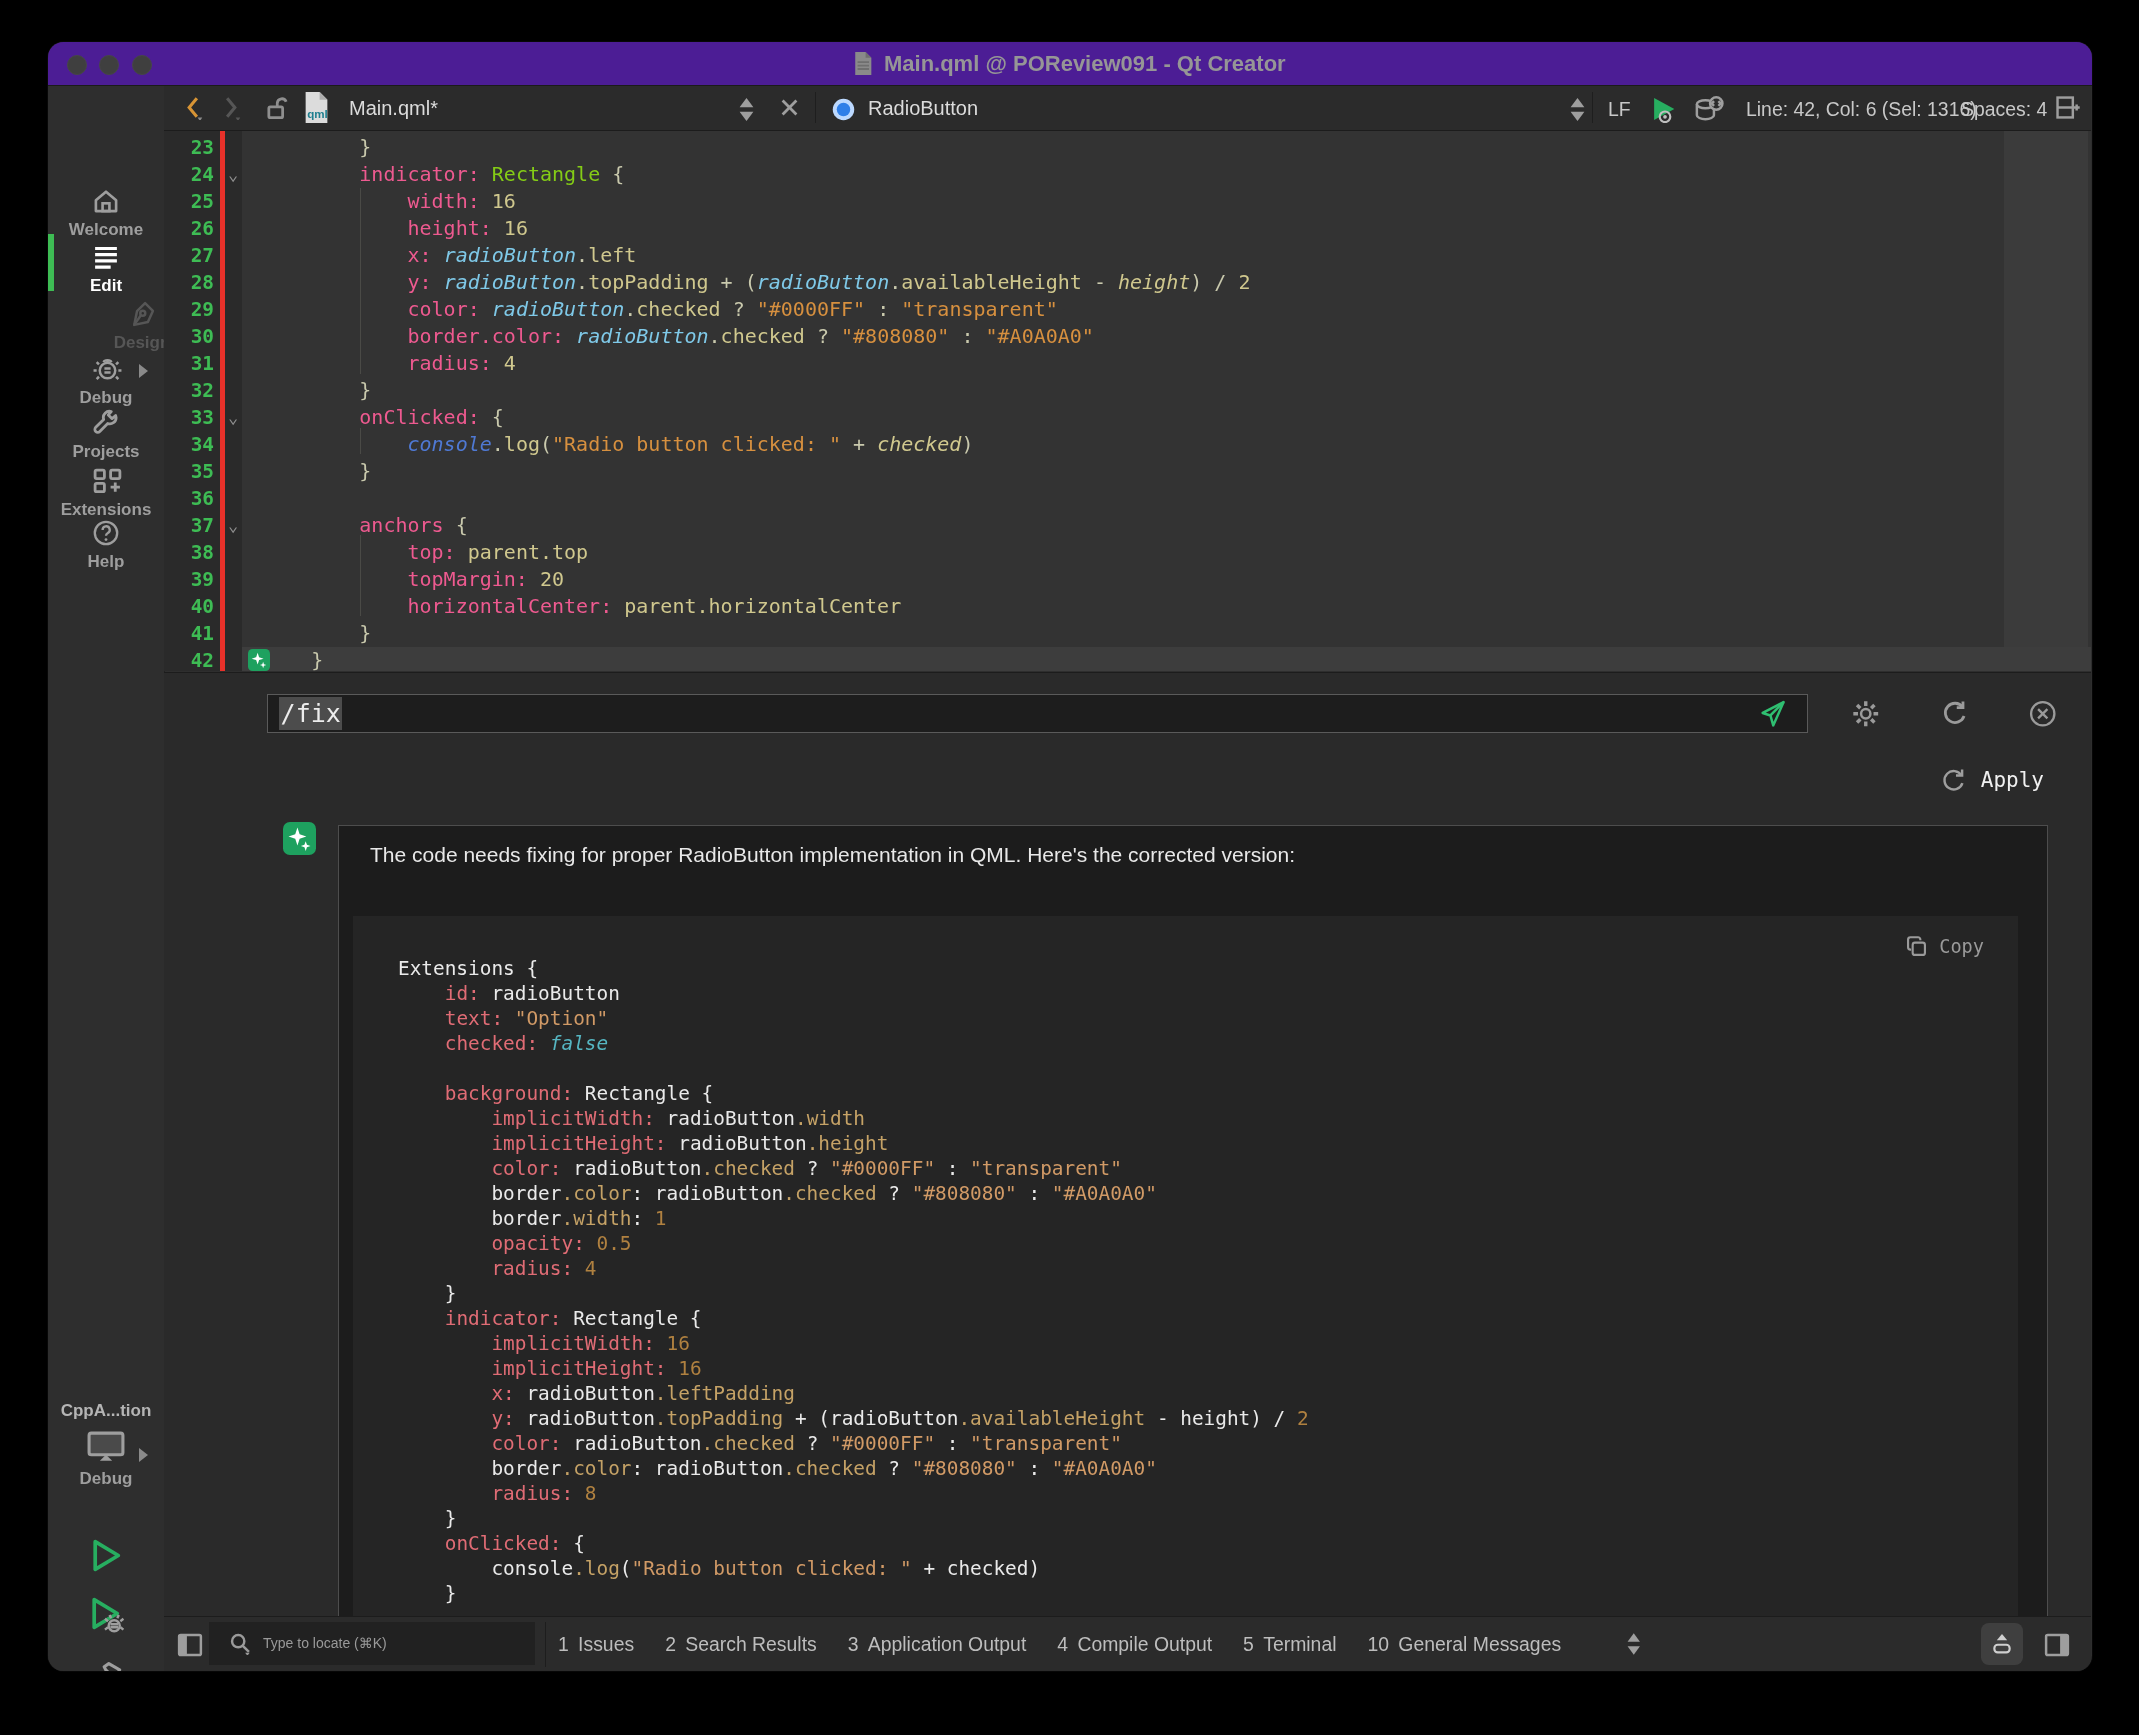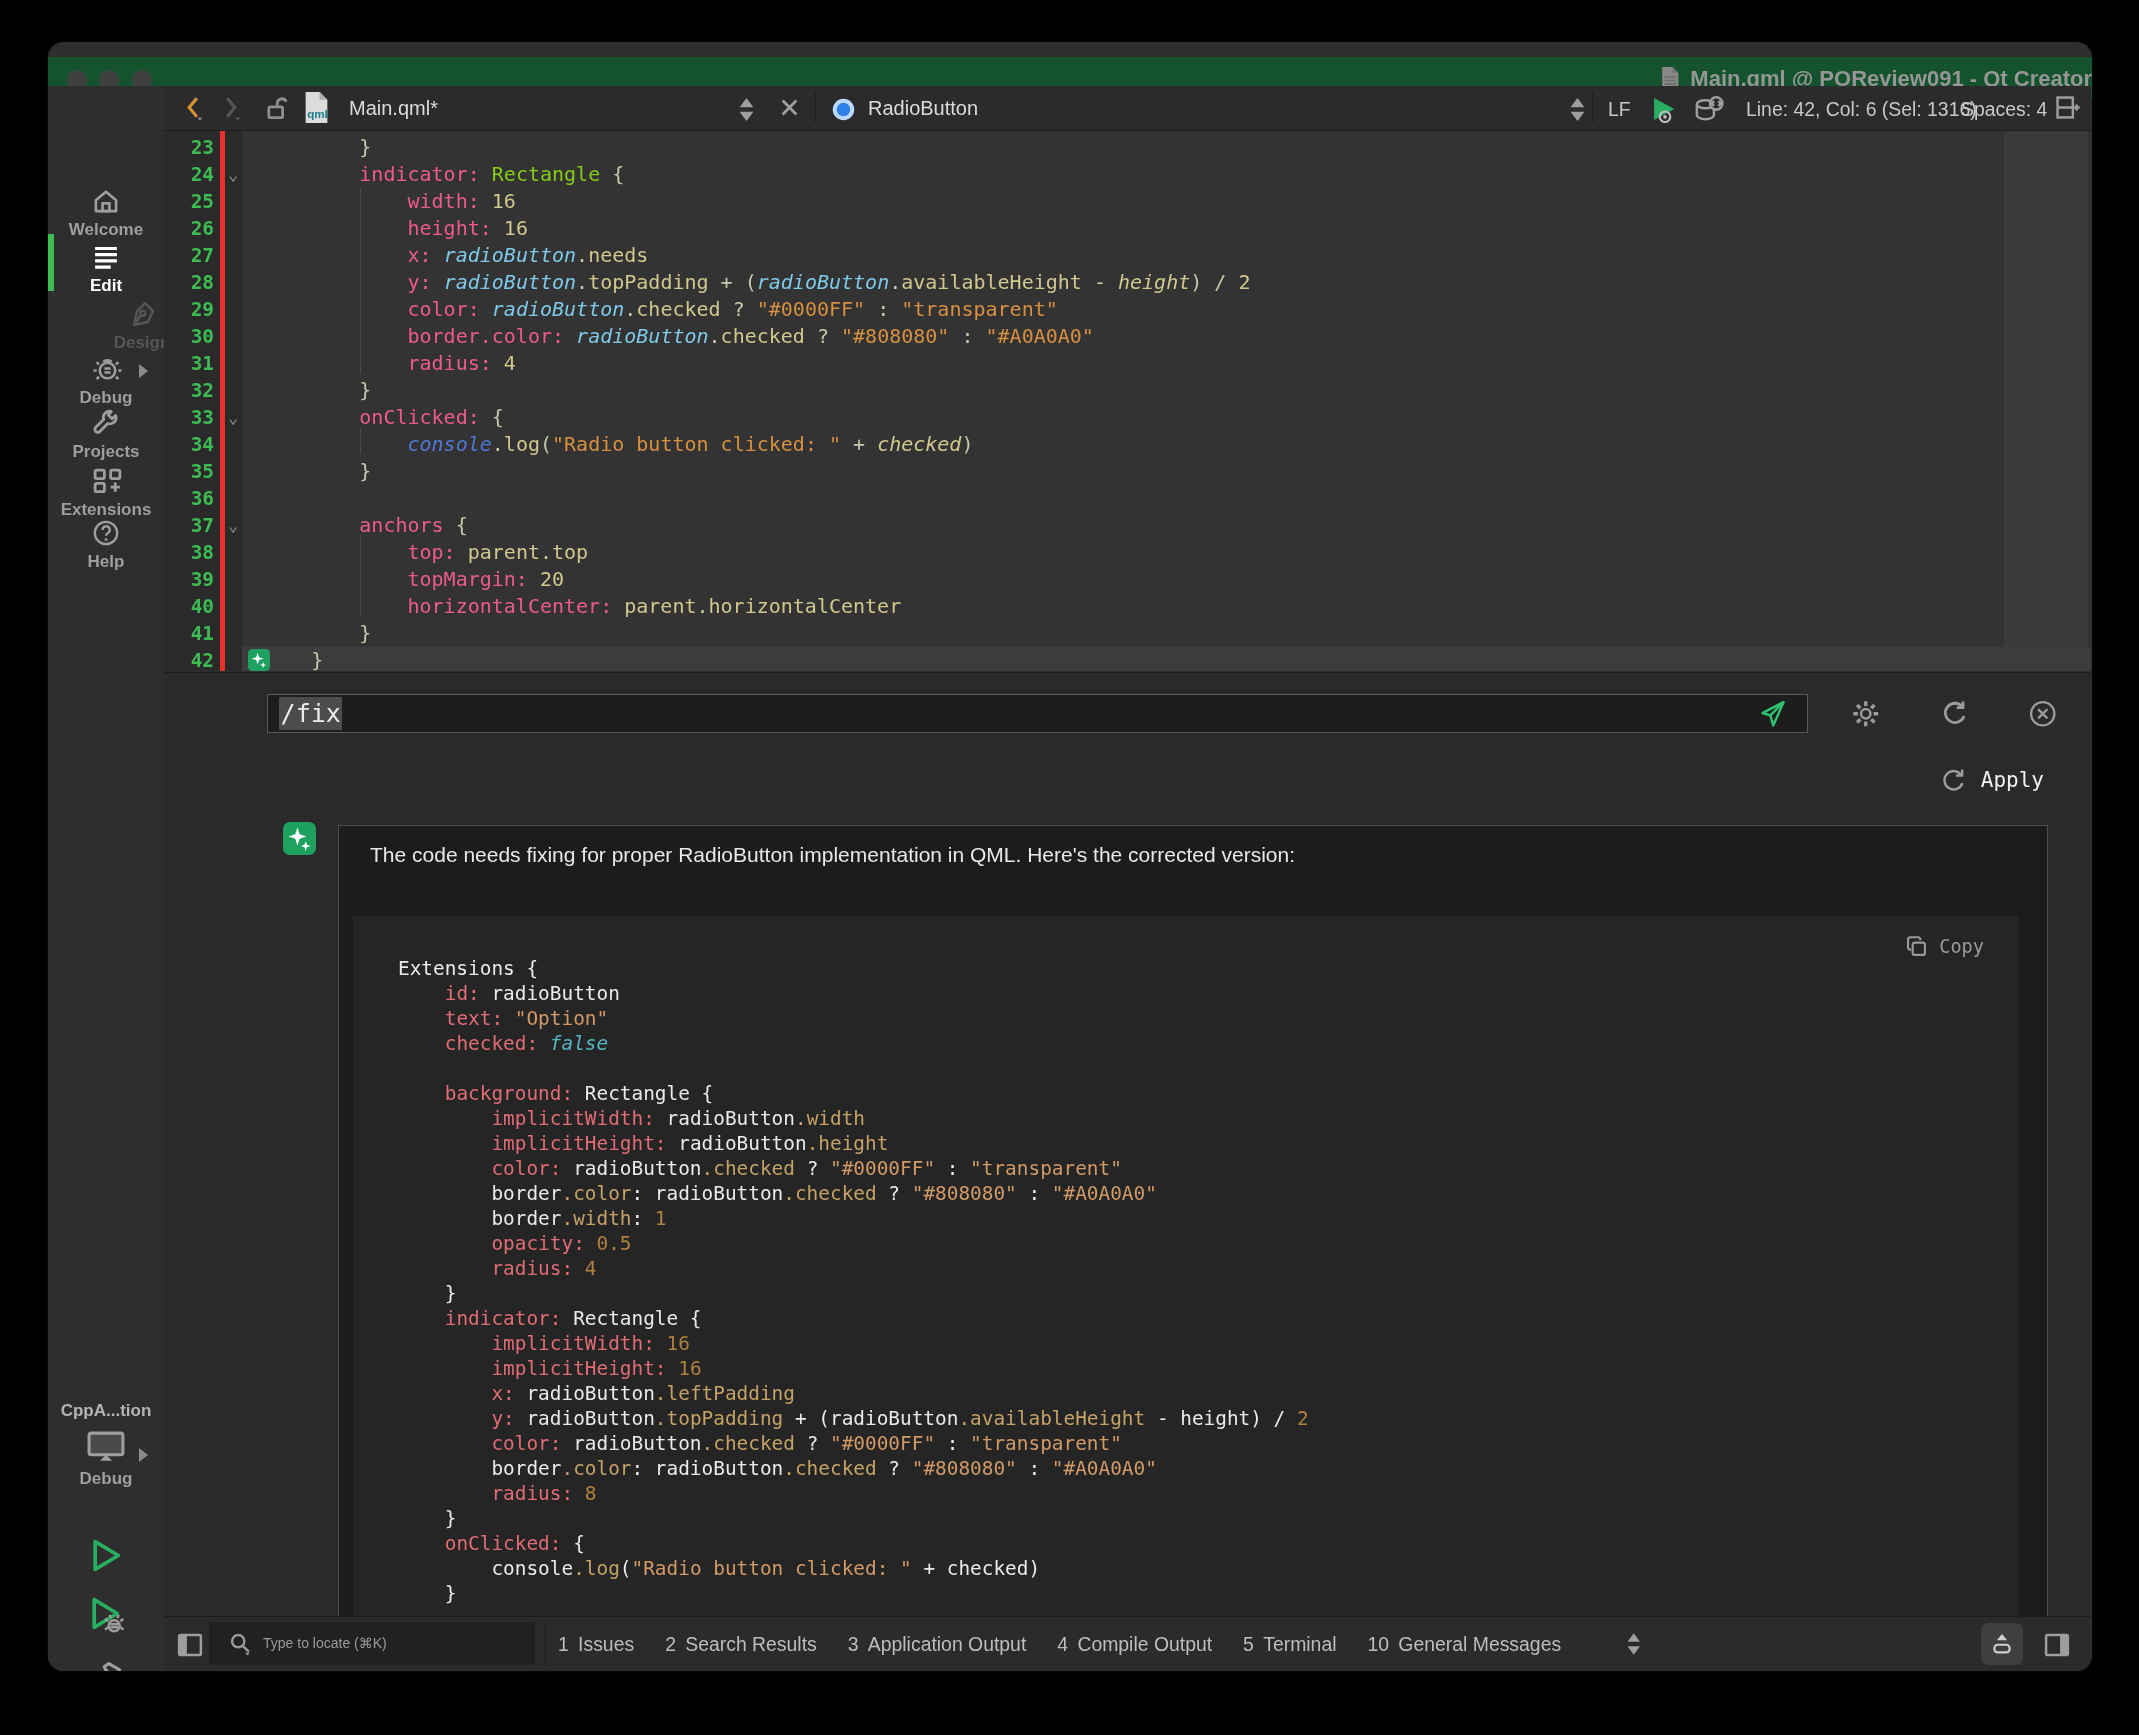--- a/index.html
+++ b/index.html
@@ -2,22 +2,22 @@
 <html style="font-size:12.4px"><head>
 <meta charset="utf-8">
 <style>
   html,body{margin:0;padding:0;background:#000;}
   .screen{position:relative;width:2140px;height:1735px;background:#000;overflow:hidden;
           font-family:"Liberation Sans",sans-serif;}
   .window{position:absolute;left:48px;top:42px;width:2044px;height:1629px;background:#2e2e2e;
           border-radius:15.5px;overflow:hidden;box-shadow:0 0 0 0.8px #0a0a0a;}
 
   
-  .titlebar{position:absolute;left:0;top:15px;width:100%;height:43px;background:#14532d;
-            border-bottom:0.8px solid #1b1b1b;display:flex;align-items:center;justify-content:flex-end;}
+  .titlebar{position:absolute;left:0;top:0;width:100%;height:43px;background:#4c1d95;
+            border-bottom:0.8px solid #1b1b1b;display:flex;align-items:center;justify-content:center;}
   .tl{position:absolute;top:13px;width:18px;height:18px;border-radius:50%;background:#3f3f3f;border:0.8px solid #474747;}
   .title-wrap{display:flex;align-items:center;gap:11px;color:#969696;font-weight:bold;font-size:22px;}
 
   
   .modebar{position:absolute;left:0;top:44px;width:116px;bottom:0;background:#2e2e2e;border-right:0.8px solid #222;}
   .mode-item{position:absolute;left:0;width:116px;text-align:center;color:#9e9e9e;}
   .mode-item .micon{display:inline-block;width:28px;height:28px;}
   .mode-item .mlabel{display:block;font-size:17px;font-weight:bold;margin-top:1.6px;}
   .mode-item.active{color:#ffffff;}
   .mode-item.disabled{color:#565656;}
@@ -274,21 +274,21 @@
           <div class="erow">
             <span class="lnum">25</span>
             <span class="codeln"><span class="tk-o">            </span><span class="tk-p">width:</span><span class="tk-o"> </span><span class="tk-n2">16</span></span>
           </div>
           <div class="erow">
             <span class="lnum">26</span>
             <span class="codeln"><span class="tk-o">            </span><span class="tk-p">height:</span><span class="tk-o"> </span><span class="tk-n2">16</span></span>
           </div>
           <div class="erow">
             <span class="lnum">27</span>
-            <span class="codeln"><span class="tk-o">            </span><span class="tk-p">x:</span><span class="tk-o"> </span><span class="tk-i">radioButton</span><span class="tk-o">.</span><span class="tk-m">needs</span></span>
+            <span class="codeln"><span class="tk-o">            </span><span class="tk-p">x:</span><span class="tk-o"> </span><span class="tk-i">radioButton</span><span class="tk-o">.</span><span class="tk-m">left</span></span>
           </div>
           <div class="erow">
             <span class="lnum">28</span>
             <span class="codeln"><span class="tk-o">            </span><span class="tk-p">y:</span><span class="tk-o"> </span><span class="tk-i">radioButton</span><span class="tk-o">.</span><span class="tk-m">topPadding</span><span class="tk-o"> + (</span><span class="tk-i">radioButton</span><span class="tk-o">.</span><span class="tk-m">availableHeight</span><span class="tk-o"> - </span><span class="tk-it">height</span><span class="tk-o">) / </span><span class="tk-n2">2</span></span>
           </div>
           <div class="erow">
             <span class="lnum">29</span>
             <span class="codeln"><span class="tk-o">            </span><span class="tk-p">color:</span><span class="tk-o"> </span><span class="tk-i">radioButton</span><span class="tk-o">.</span><span class="tk-m">checked</span><span class="tk-o"> ? </span><span class="tk-s">"#0000FF"</span><span class="tk-o"> : </span><span class="tk-s">"transparent"</span></span>
           </div>
           <div class="erow">

